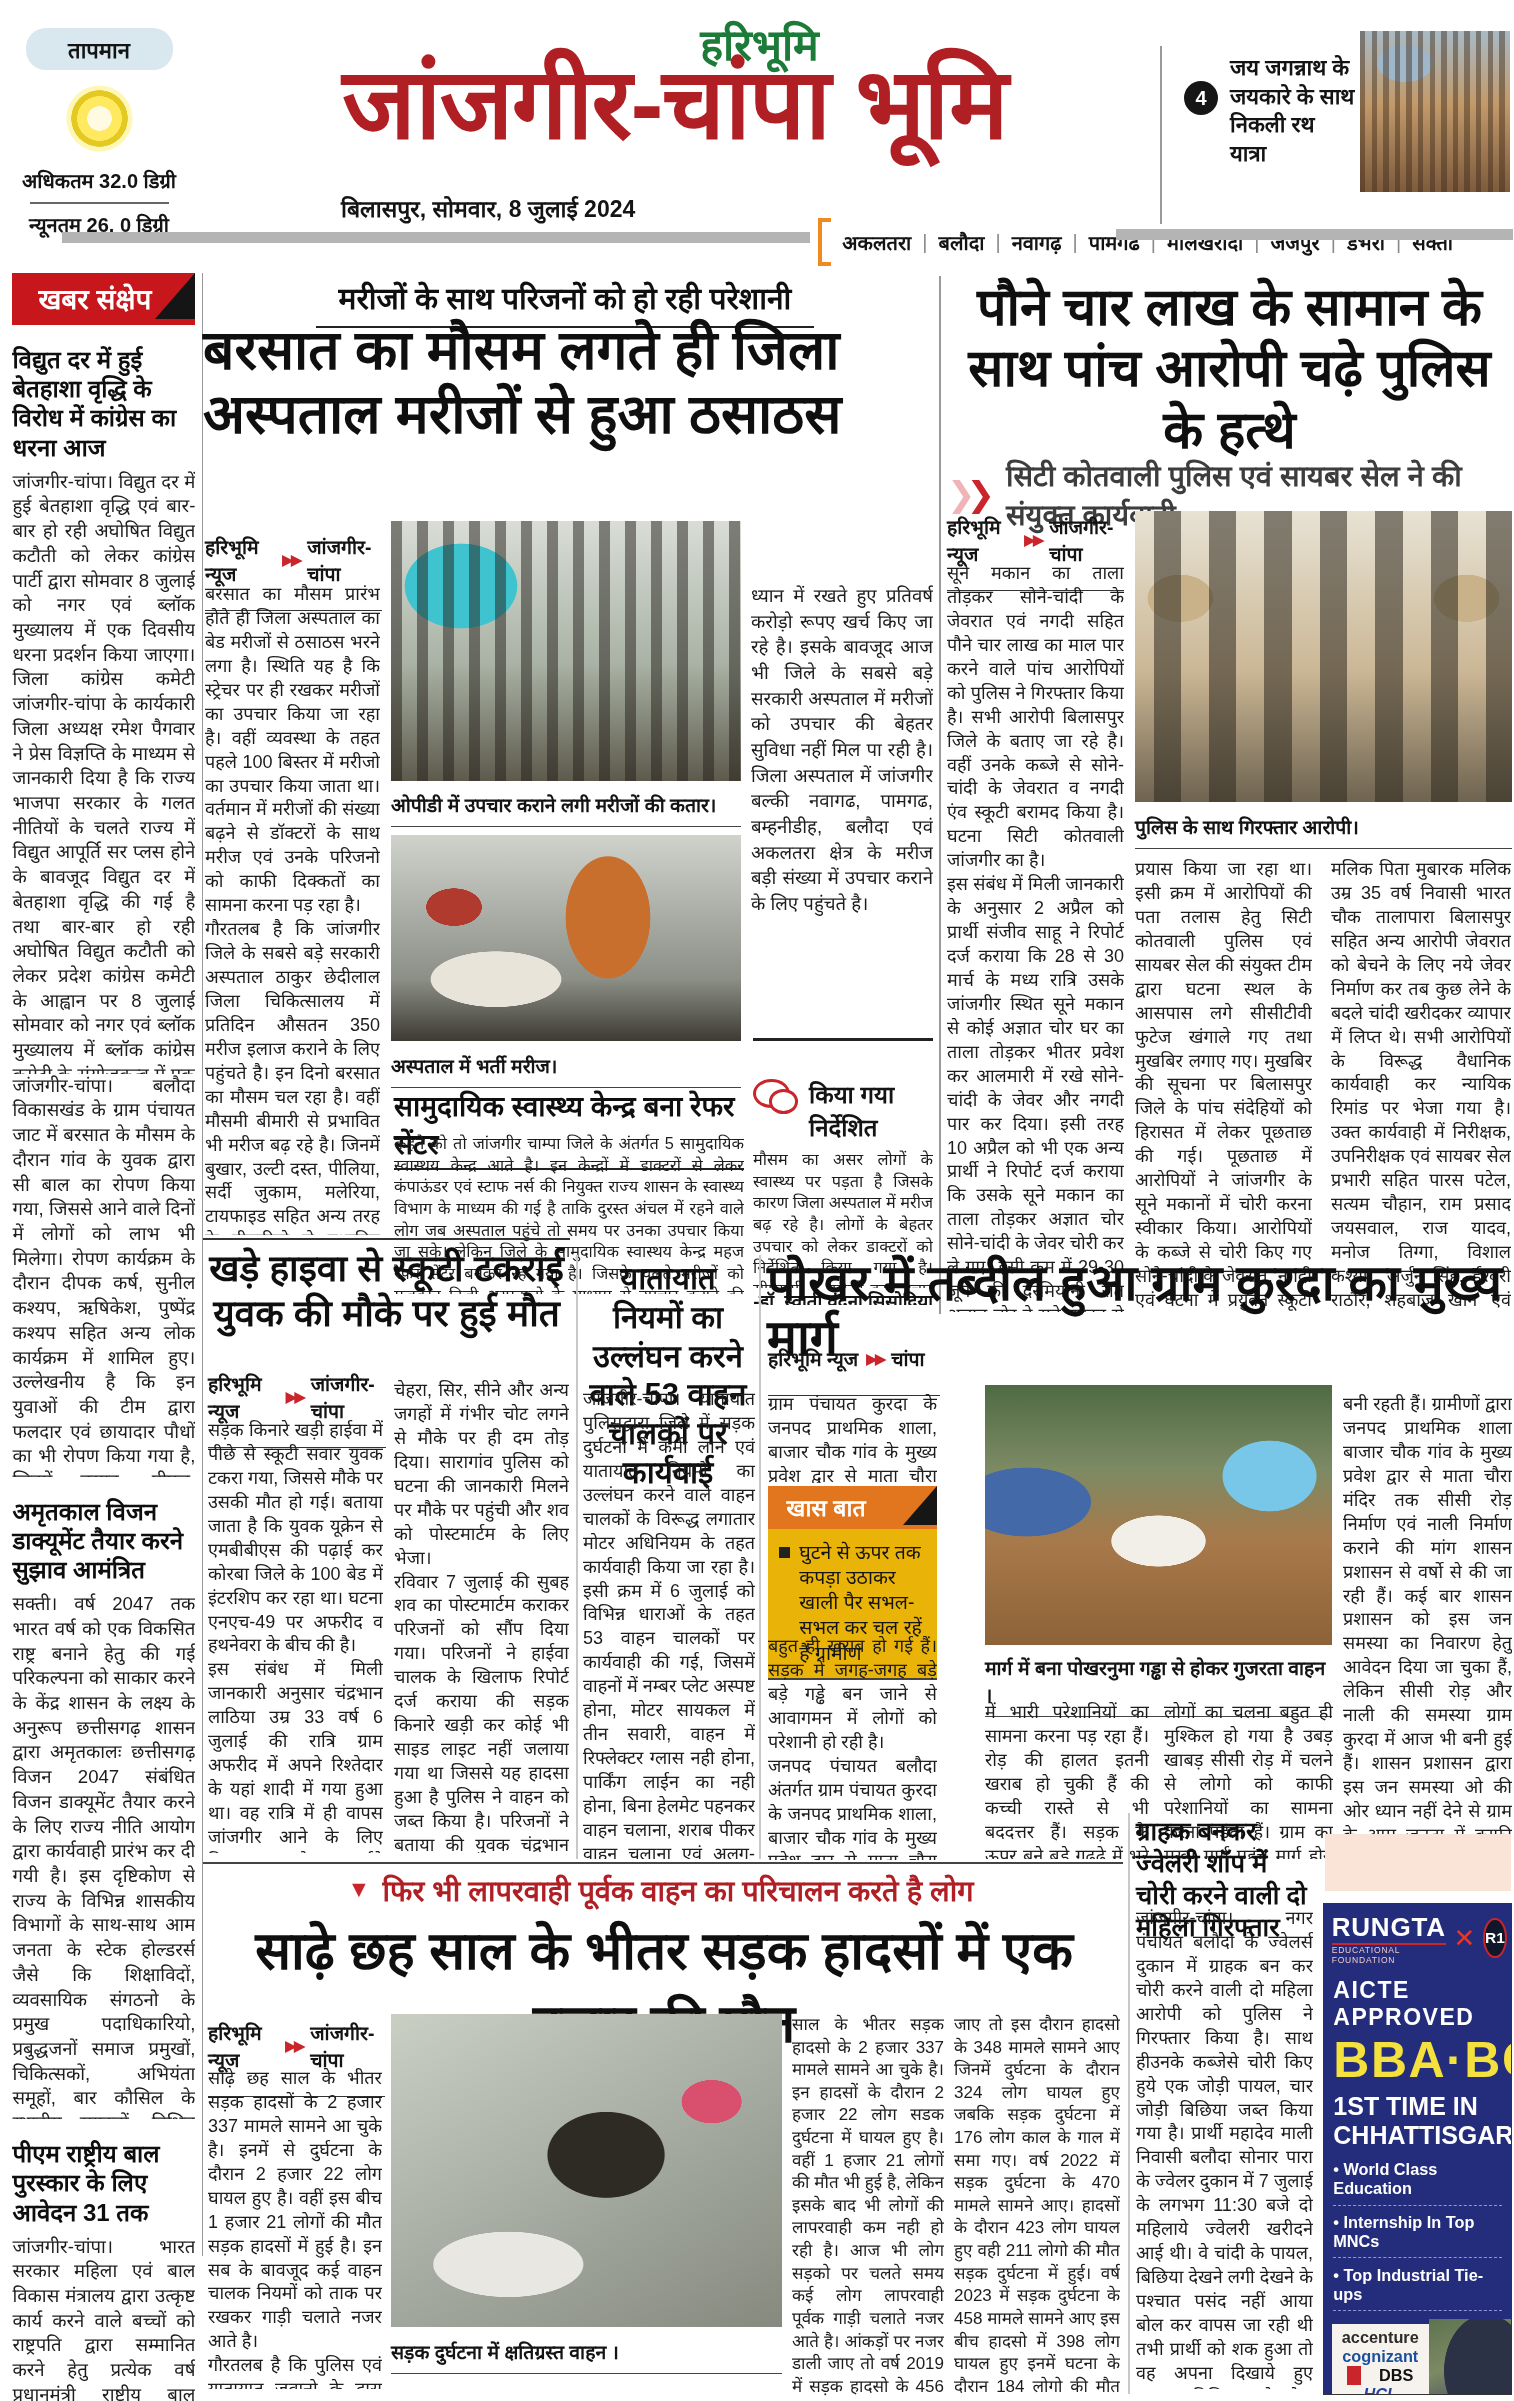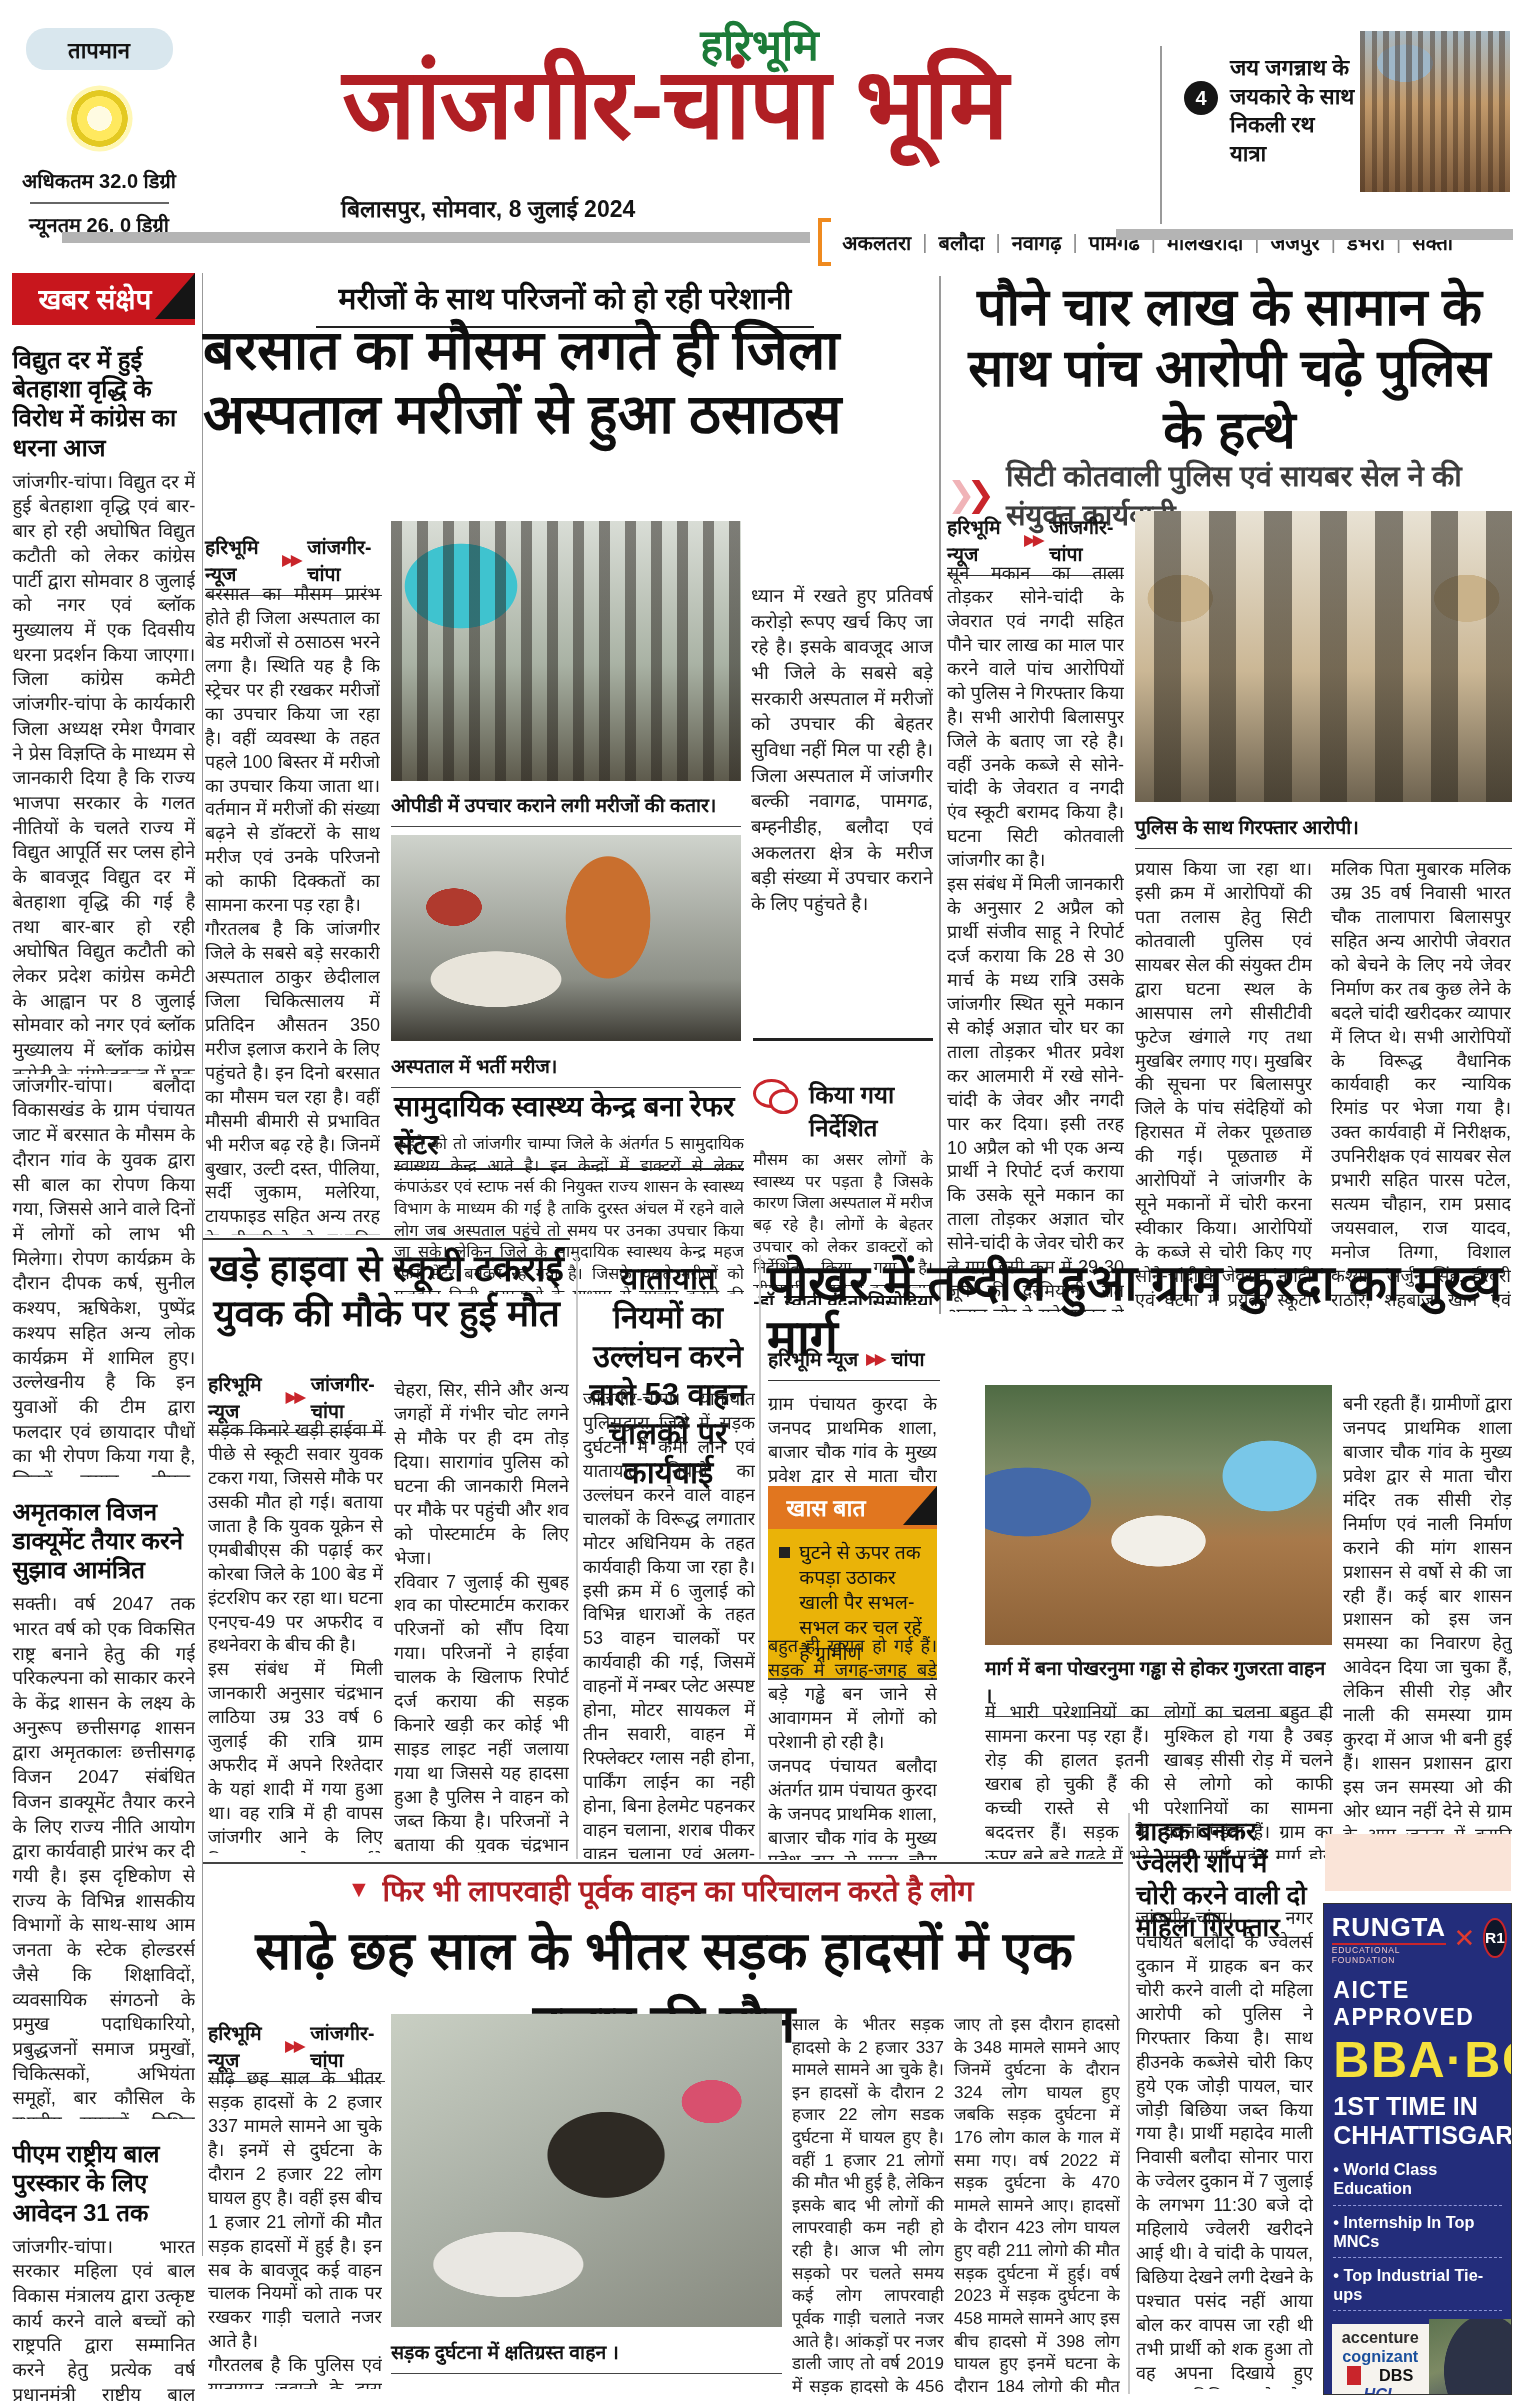--- a/index.html
+++ b/index.html
@@ -2,21 +2,21 @@
 <html lang="hi" style="font-size:12.4px"><head>
 <meta charset="utf-8">
 <style>
   html,body{margin:0;padding:0;background:#e8e8e4;}
   #page{position:relative;width:1514px;height:2401px;background:#ffffff;
         font-family:"Liberation Sans","DejaVu Sans",sans-serif;color:#141414;overflow:hidden;}
   .abs{position:absolute;}
   .jtext{text-align:justify;white-space:pre-line;overflow:hidden;line-height:1.33;font-size:18px;color:#1c1c1c;}
   .hl{font-weight:800;color:#0f0f0f;}
   .byline{display:flex;align-items:center;gap:7.7px;font-weight:700;font-size:19.4px;
-          border-bottom:1.5px solid #333;padding-bottom:8px;}
+          border-bottom:1.5px solid #333;padding-bottom:23px;}
   .chev{color:#c9252b;font-size:15.5px;letter-spacing:-3.1px;}
   .caption{font-weight:700;font-size:19.4px;border-bottom:1.5px solid #444;padding:6.2px 0 7.7px 0;}
   .photo{background:#cbbfae;}
   .vrule{width:1.5px;background:#9a9a9a;}
   .hrule{height:1.5px;background:#9a9a9a;}
   
   .weather{width:164px;text-align:center;}
   .weather-pill{background:#d9e7ee;border-radius:20px;font-weight:800;font-size:22px;padding:6.2px 0;width:147px;margin:0 auto;}
   .sun{width:57px;height:57px;margin:20px auto 15.5px auto;border-radius:50%;
        background:radial-gradient(circle at 50% 50%, #fffbe2 0 30%, #ffe95e 31% 55%, #e3c921 56% 70%, transparent 71%);

